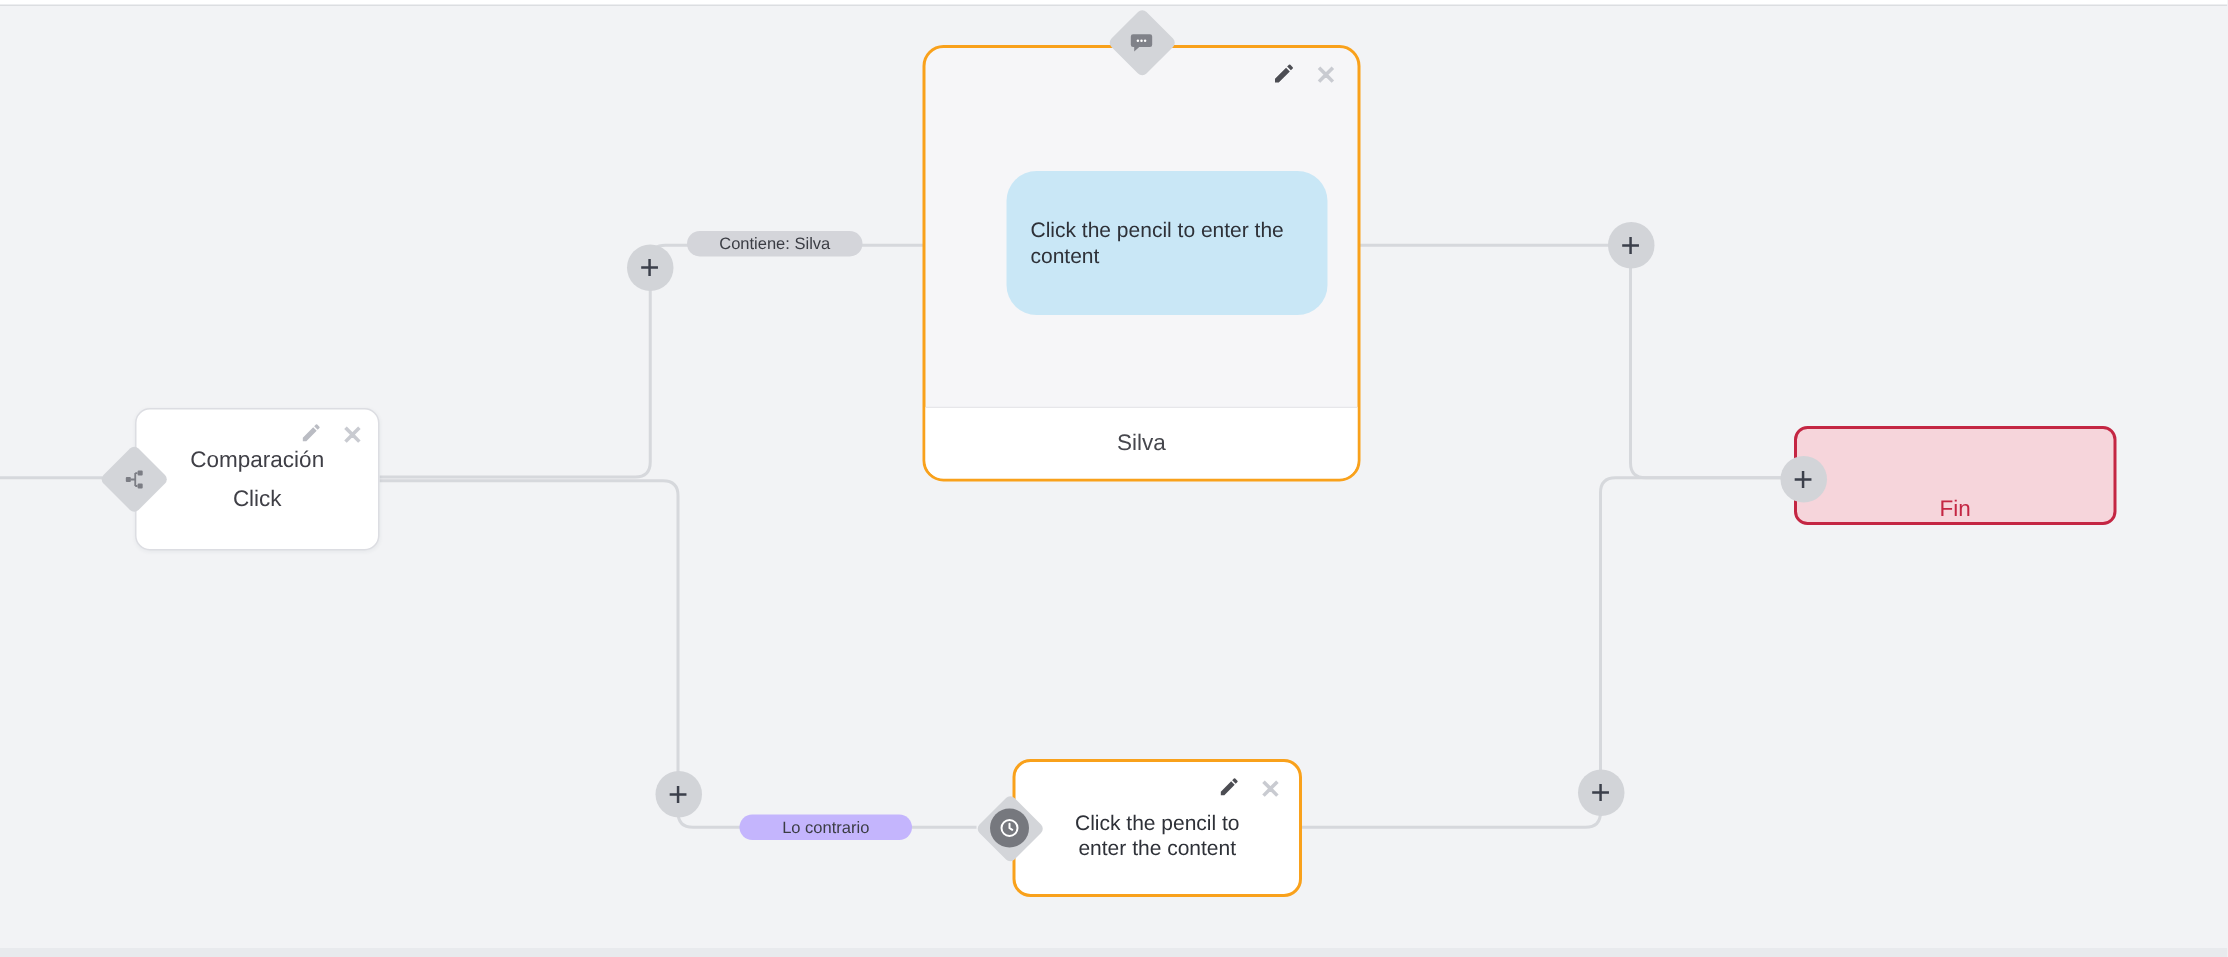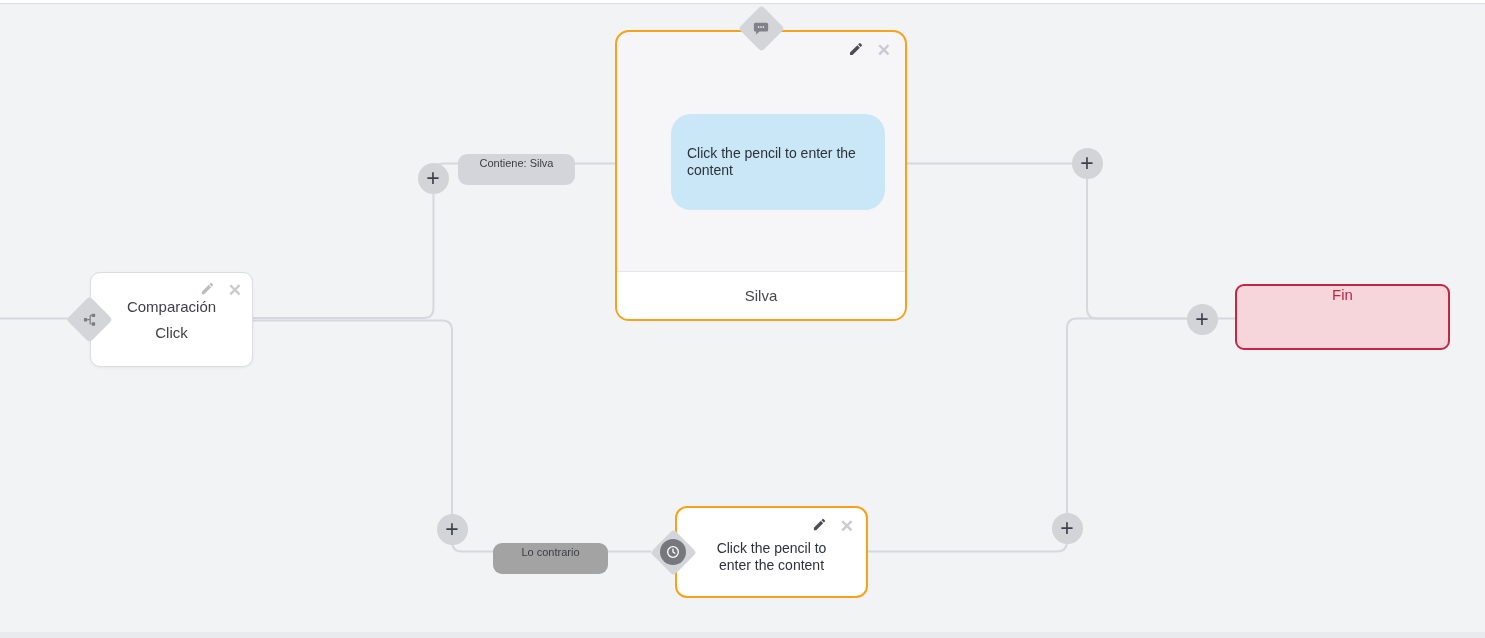--- a/index.html
+++ b/index.html
@@ -12,24 +12,24 @@
 
   svg.wires { position:absolute; left:0; top:0; z-index:2; }
   svg.wires path { stroke:#d6d8dc; stroke-width:2; fill:none; }
 
   
   .plus { position:absolute; width:31px; height:31px; border-radius:50%; background:#d2d4d8; border:none;
           color:#3c404b; font-size:23px; font-weight:400; line-height:29px; text-align:center; z-index:5; cursor:pointer;
           font-family:"Liberation Sans", sans-serif; padding:0; }
 
   
-  .edge-label { position:absolute; z-index:4; height:31px; line-height:19px; text-align:center;
+  .edge-label { position:absolute; z-index:4; height:17px; line-height:19px; text-align:center;
                 font-size:11px; color:#3b3d44; border-radius:9px; padding:0 10px; white-space:nowrap; }
   .edge-label.gray { background:#d4d5da; }
-  .edge-label.white { background:#a3a3a3; }
+  .edge-label.white { background:#c4b5fd; }
 
   
   .node { position:absolute; z-index:3; }
   .icon-row { position:absolute; top:8px; right:10px; display:flex; align-items:center; gap:13px; z-index:6; }
   .icon-btn { background:none; border:none; cursor:pointer; padding:0; display:flex; align-items:center; }
   .close-x { font-size:17px; font-weight:bold; color:#c9cbd1; line-height:1; }
 
   .diamond-wrap { position:absolute; z-index:6; width:47px; height:47px; display:flex; align-items:center; justify-content:center; }
   .diamond { position:absolute; left:7px; top:7px; width:33px; height:33px; background:#d3d5d9; border-radius:4px; transform:rotate(45deg); }
   .diamond-icon { position:relative; z-index:1; display:flex; align-items:center; justify-content:center; }
@@ -48,22 +48,22 @@
                 border-radius:0 0 12px 12px; display:flex; align-items:center; justify-content:center;
                 font-size:15px; color:#46474d; }
 
   
   .node-delay { left:675px; top:506px; width:193px; height:92px; background:#ffffff; border:2px solid #f9a11b; border-radius:12px;
                 display:flex; align-items:center; justify-content:center; text-align:center; padding:14px 22px 4px; }
   .node-delay .ph { font-size:14px; line-height:1.2; color:#2e3138; }
   .clock-chip { width:26px; height:26px; border-radius:50%; background:#76787e; display:flex; align-items:center; justify-content:center; }
 
   
-  .node-end { left:1235px; top:284px; width:215px; height:66px; background:#f6d5db; border:2px solid #c42643; border-radius:9px;
-              display:flex; align-items:flex-start; justify-content:center; font-size:15px; color:#c42643; }
+  .node-end { left:1196px; top:284px; width:215px; height:66px; background:#f6d5db; border:2px solid #c42643; border-radius:9px;
+              display:flex; align-items:flex-end; justify-content:center; font-size:15px; color:#c42643; }
 </style>
 </head>
 <body>
 
 <div class="canvas">
   <div class="top-strip"></div>
   <div class="bottom-strip"></div>
 
   <svg class="wires" width="1485" height="638">
     <path d="M 0 318.5 H 68.5"></path>

